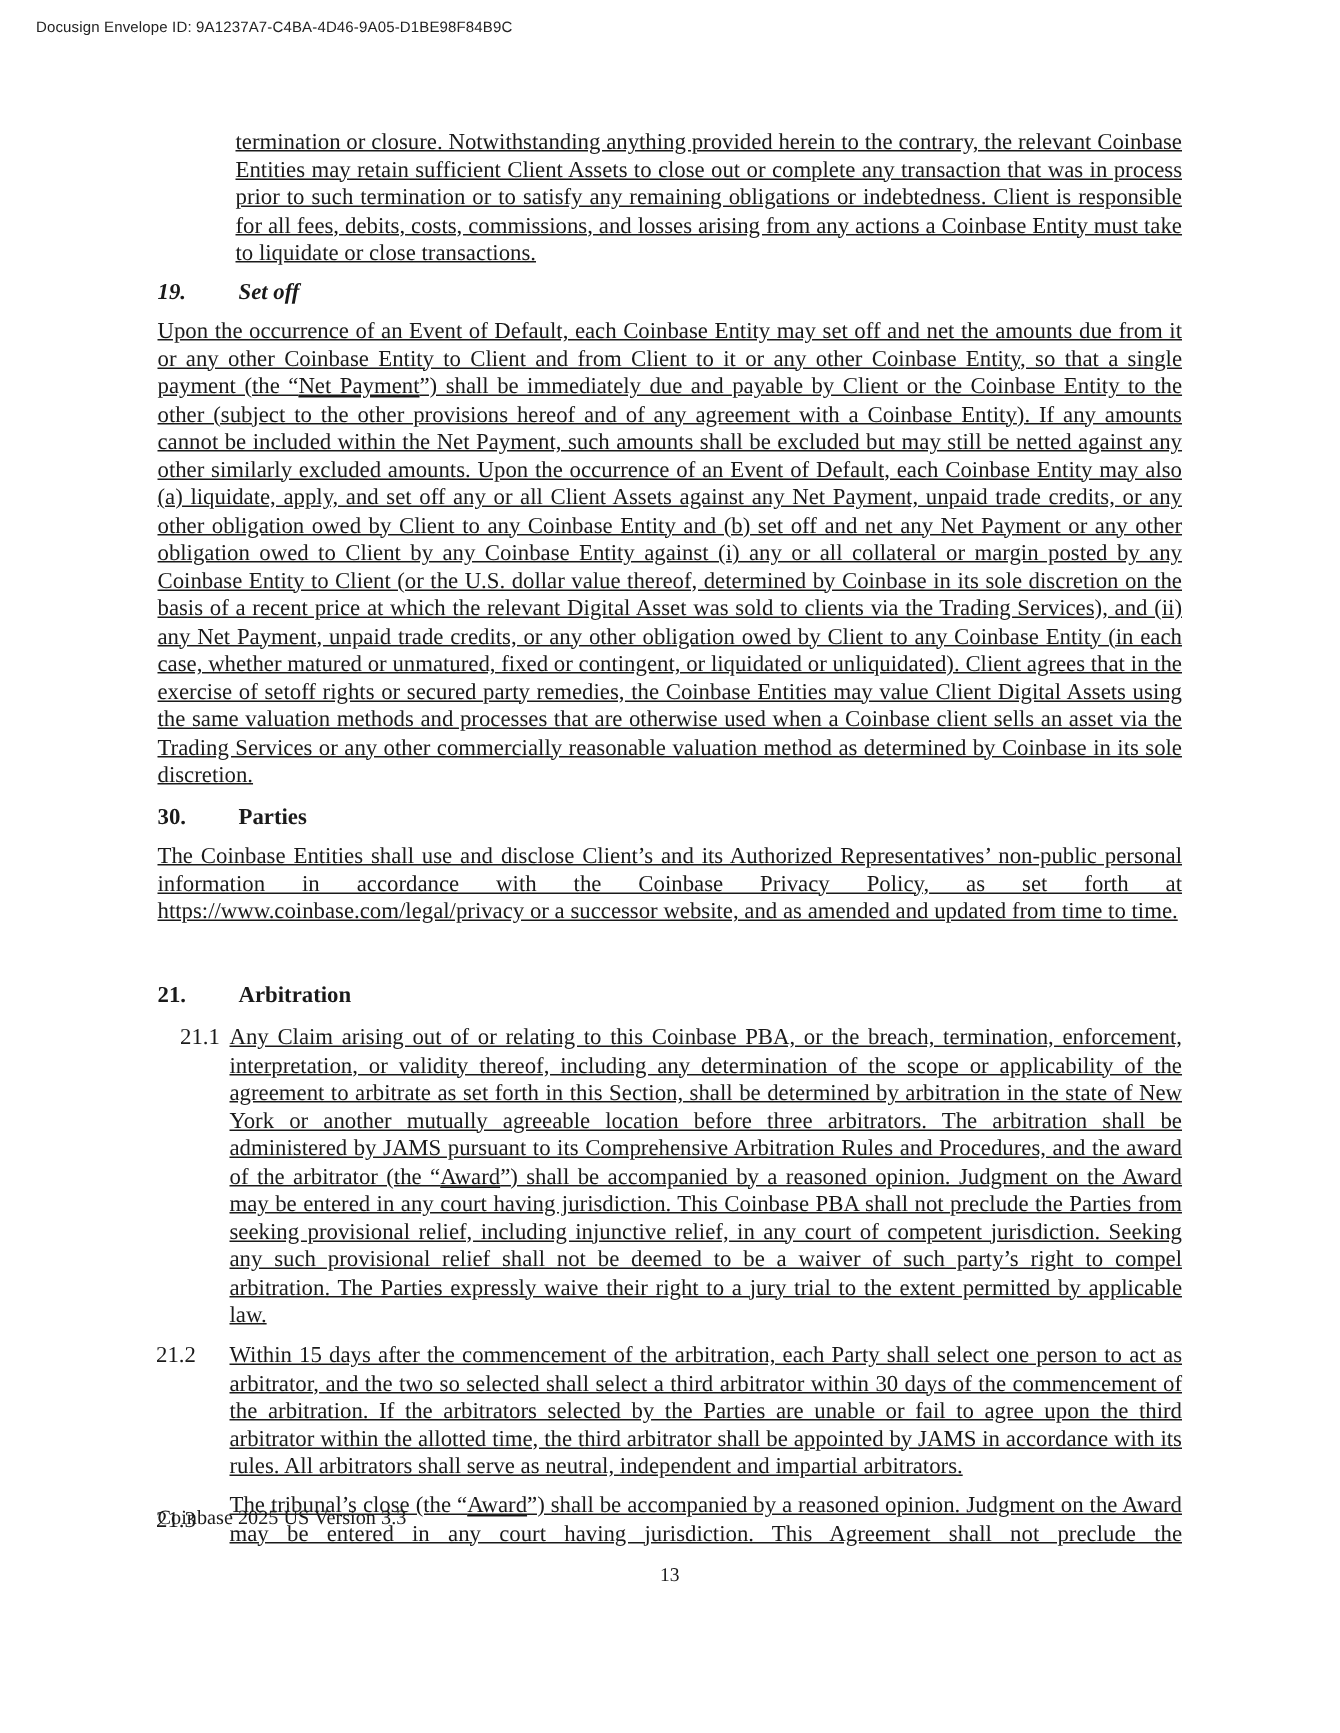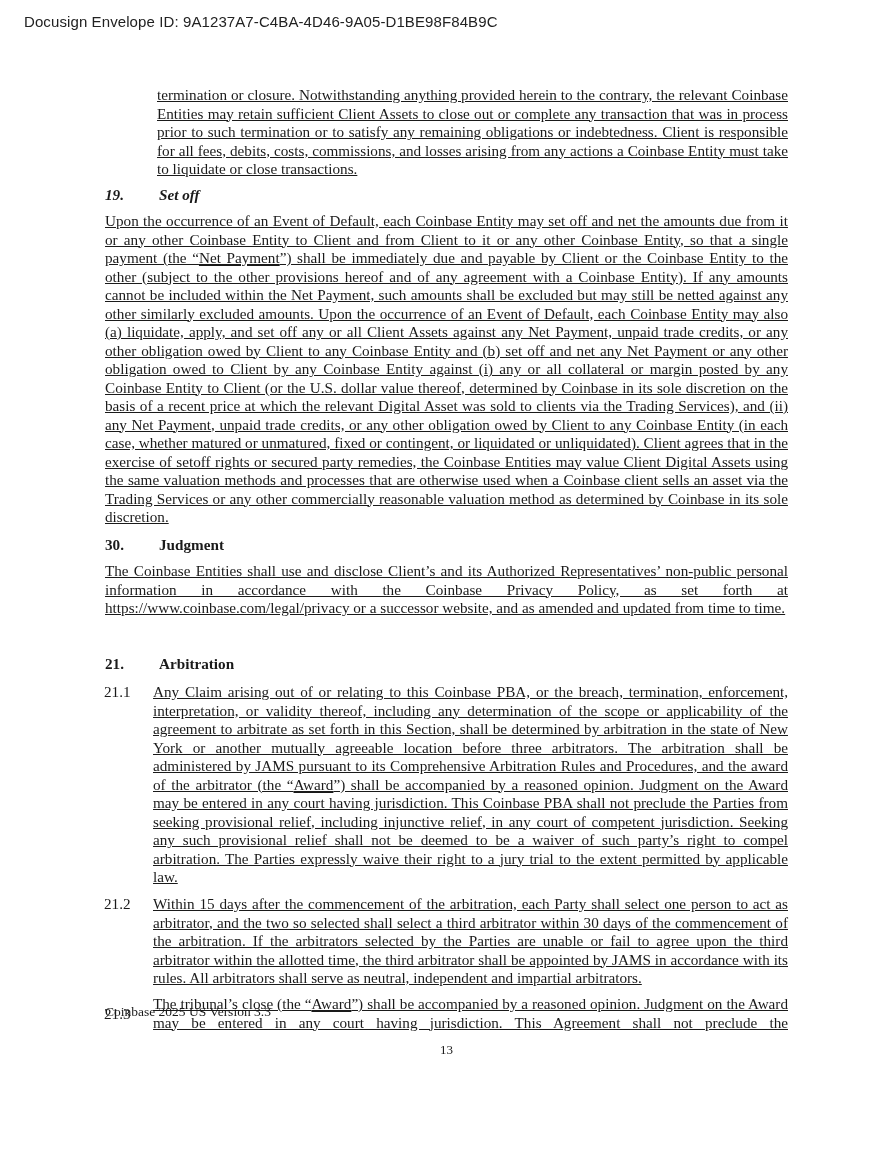--- a/index.html
+++ b/index.html
@@ -1,17 +1,17 @@
 <!DOCTYPE html>
 <html><head>
   <meta charset="utf-8">
   <style>
     html, body { margin: 0; padding: 0; background: #ffffff; }
     body { width: 893px; height: 1155px; position: relative; overflow: hidden; color: #1a1a1a; }
-    .envelope { position: absolute; left: 24px; top: 13px; font-family: "Liberation Sans", sans-serif; font-size: 15px; color: #222; letter-spacing: 0.1px; }
+    .envelope { position: absolute; left: 24px; top: 13px; font-family: "Liberation Sans", sans-serif; font-size: 10px; color: #222; letter-spacing: 0.1px; }
     .doc { position: absolute; left: 0; top: 0; width: 893px; font-family: "Liberation Serif", serif; font-size: 15.2px; line-height: 18.5px; color: #1a1a1a; }
     .para { position: absolute; text-align: justify; text-align-last: left; margin: 0; text-decoration: underline; }
     .heading { position: absolute; font-weight: bold; margin: 0; }
     .heading .num { display: inline-block; width: 54px; }
     .item-num { position: absolute; }
     u { text-decoration: underline; text-underline-offset: 2px; }
     .pagenum { position: absolute; left: 0; width: 893px; text-align: center; top: 1042px; font-family: "Liberation Serif", serif; font-size: 13px; }
     .footer { position: absolute; left: 105px; top: 1004px; font-family: "Liberation Serif", serif; font-size: 13.5px; }
   </style>
 </head>
@@ -22,29 +22,29 @@
 <div class="doc">
 
   <p class="para" style="left:157px; top:86px; width:631px;">termination or closure. Notwithstanding anything provided herein to the contrary, the relevant Coinbase Entities may retain sufficient Client Assets to close out or complete any transaction that was in process prior to such termination or to satisfy any remaining obligations or indebtedness. Client is responsible for all fees, debits, costs, commissions, and losses arising from any actions a Coinbase Entity must take to liquidate or close transactions.</p>
 
   <div class="heading" style="left:105px; top:186px;font-style:italic;">
     <span class="num">19.</span><span>Set off</span>
   </div>
   <p class="para" style="left:105px; top:212px; width:683px;"><span>Upon the occurrence of an Event of Default, each Coinbase Entity may set off and net the amounts due from it or any other Coinbase Entity to Client and from Client to it or any other Coinbase Entity, so that a single payment (the “</span><u>Net Payment</u><span>”) shall be immediately due and payable by Client or the Coinbase Entity to the other (subject to the other provisions hereof and of any agreement with a Coinbase Entity). If any amounts cannot be included within the Net Payment, such amounts shall be excluded but may still be netted against any other similarly excluded amounts. Upon the occurrence of an Event of Default, each Coinbase Entity may also (a) liquidate, apply, and set off any or all Client Assets against any Net Payment, unpaid trade credits, or any other obligation owed by Client to any Coinbase Entity and (b) set off and net any Net Payment or any other obligation owed to Client by any Coinbase Entity against (i) any or all collateral or margin posted by any Coinbase Entity to Client (or the U.S. dollar value thereof, determined by Coinbase in its sole discretion on the basis of a recent price at which the relevant Digital Asset was sold to clients via the Trading Services), and (ii) any Net Payment, unpaid trade credits, or any other obligation owed by Client to any Coinbase Entity (in each case, whether matured or unmatured, fixed or contingent, or liquidated or unliquidated). Client agrees that in the exercise of setoff rights or secured party remedies, the Coinbase Entities may value Client Digital Assets using the same valuation methods and processes that are otherwise used when a Coinbase client sells an asset via the Trading Services or any other commercially reasonable valuation method as determined by Coinbase in its sole discretion.</span></p>
 
   <div class="heading" style="left:105px; top:536px;">
-    <span class="num">30.</span><span>Judgment</span>
+    <span class="num">30.</span><span>Parties</span>
   </div>
   <p class="para" style="left:105px; top:562px; width:683px;">The Coinbase Entities shall use and disclose Client’s and its Authorized Representatives’ non-public personal information in accordance with the Coinbase Privacy Policy, as set forth at https://www.coinbase.com/legal/privacy or a successor website, and as amended and updated from time to time.</p>
 
   <div class="heading" style="left:105px; top:655px;">
     <span class="num">21.</span><span>Arbitration</span>
   </div>
 
-  <div class="item-num" style="left:104px; top:683px;text-align:right;">21.1</div>
+  <div class="item-num" style="left:120px; top:683px;text-align:right;">21.1</div>
   <p class="para" style="left:153px; top:683px; width:635px;"><span>Any Claim arising out of or relating to this Coinbase PBA, or the breach, termination, enforcement, interpretation, or validity thereof, including any determination of the scope or applicability of the agreement to arbitrate as set forth in this Section, shall be determined by arbitration in the state of New York or another mutually agreeable location before three arbitrators. The arbitration shall be administered by JAMS pursuant to its Comprehensive Arbitration Rules and Procedures, and the award of the arbitrator (the “</span><u>Award</u><span>”) shall be accompanied by a reasoned opinion. Judgment on the Award may be entered in any court having jurisdiction. This Coinbase PBA shall not preclude the Parties from seeking provisional relief, including injunctive relief, in any court of competent jurisdiction. Seeking any such provisional relief shall not be deemed to be a waiver of such party’s right to compel arbitration. The Parties expressly waive their right to a jury trial to the extent permitted by applicable law.</span></p>
 
   <div class="item-num" style="left:104px; top:895px;">21.2</div>
   <p class="para" style="left:153px; top:895px; width:635px;">Within 15 days after the commencement of the arbitration, each Party shall select one person to act as arbitrator, and the two so selected shall select a third arbitrator within 30 days of the commencement of the arbitration. If the arbitrators selected by the Parties are unable or fail to agree upon the third arbitrator within the allotted time, the third arbitrator shall be appointed by JAMS in accordance with its rules. All arbitrators shall serve as neutral, independent and impartial arbitrators.</p>
 
   <div class="item-num" style="left:104px; top:983px;margin-top:22px;">21.3</div>
   <p class="para" style="left:153px; top:995px; width:635px; text-align-last: justify;"><span>The tribunal’s close (the “</span><u>Award</u><span>”) shall be accompanied by a reasoned opinion. Judgment on the Award may be entered in any court having jurisdiction. This Agreement shall not preclude the</span></p>
 </div>
 
 <div class="pagenum">13</div>

